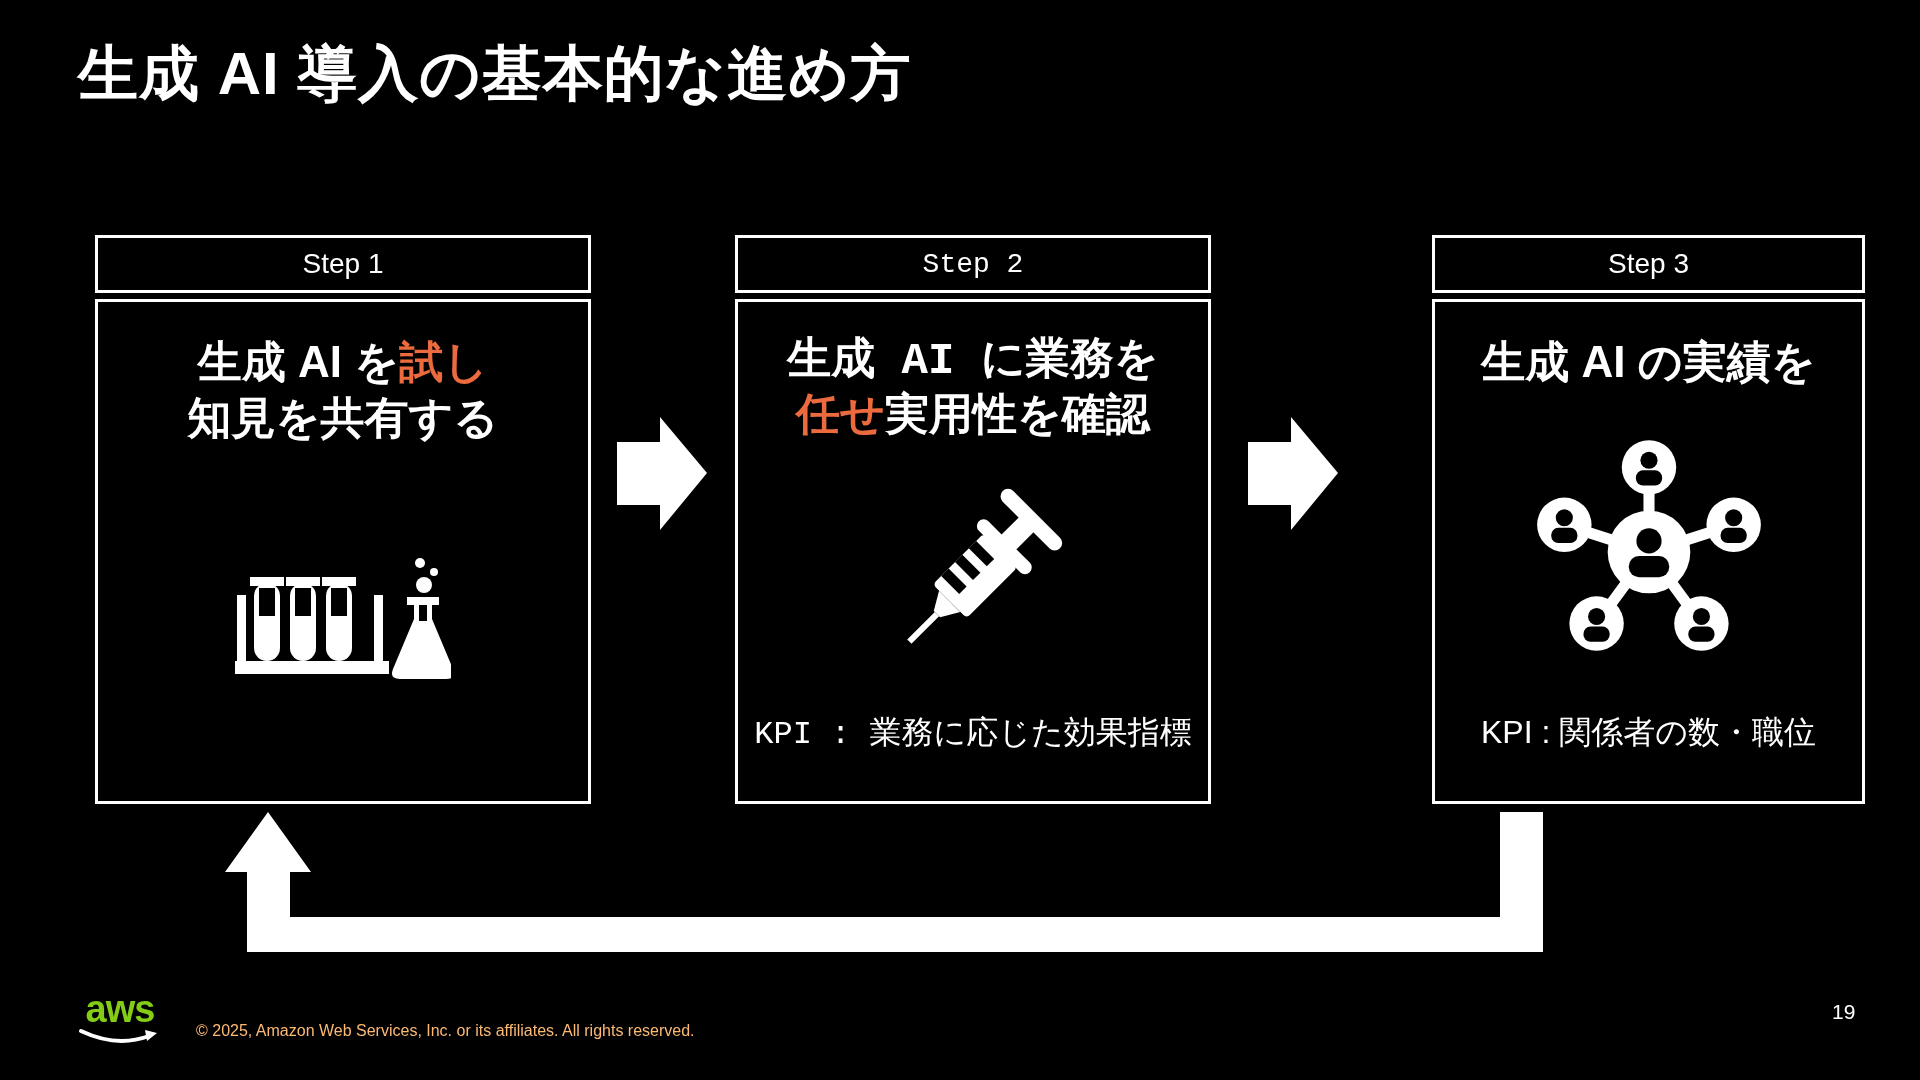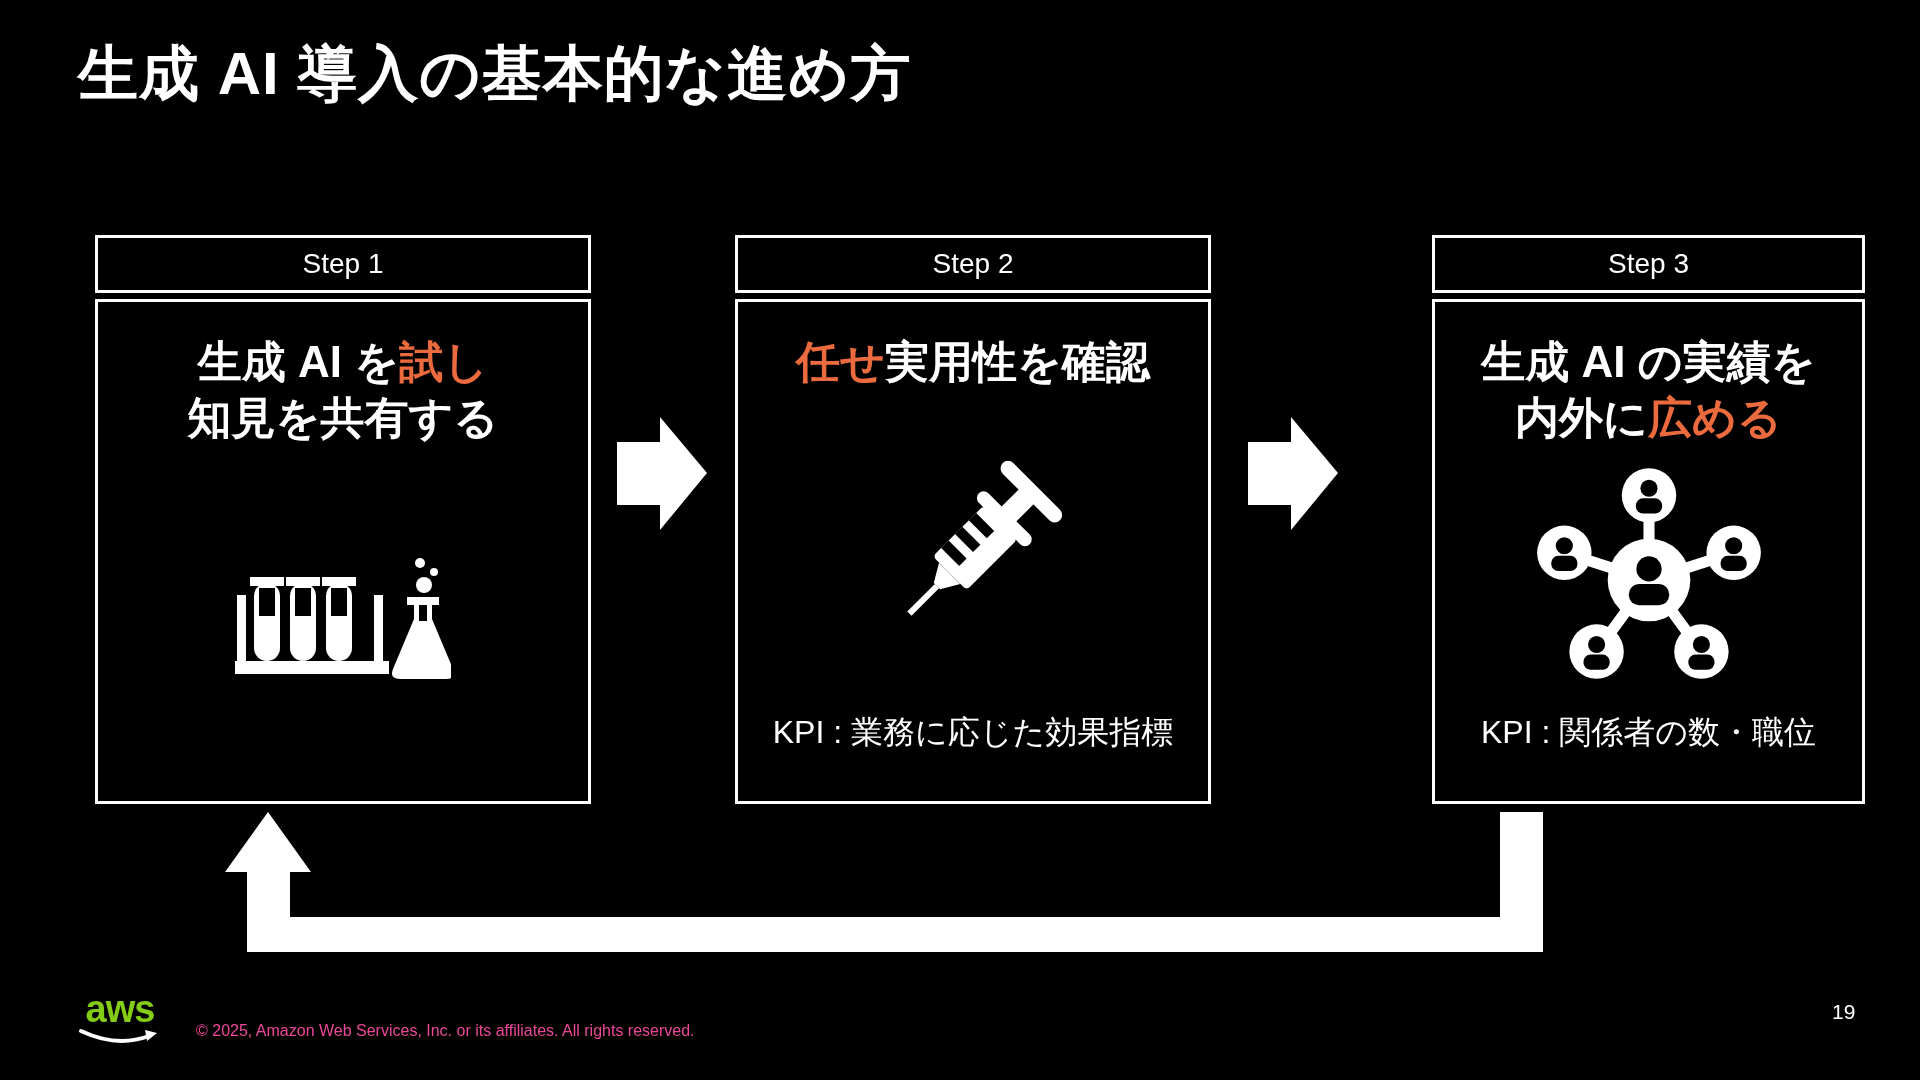--- a/index.html
+++ b/index.html
@@ -5,21 +5,21 @@
   * { margin:0; padding:0; box-sizing:border-box; }
   html,body { width:1920px; height:1080px; background:#000; overflow:hidden;
               font-family:"Liberation Sans", sans-serif; }
   .stage { position:relative; width:1732px; height:1080px; background:#000; }
 
   .slide-title { position:absolute; left:78px; top:34px; color:#fff;
                  font-size:60px; font-weight:900; letter-spacing:1px; }
 
   .step { position:absolute; top:235px; }
   #step1 { left:95px;  width:496px; }
-  #step2 { left:735px; width:476px; }
+  #step2 { left:735px; width:476px;font-family:Liberation Mono, monospace; }
   #step3 { left:1388px; width:477px;padding-left:44px; }
 
   .step-header { height:58px; border:3px solid #fff; display:flex;
                  align-items:center; justify-content:center;
                  color:#fff; font-size:28px; font-weight:400; }
   .step-body { margin-top:6px; height:505px; border:3px solid #fff;
                display:flex; flex-direction:column; align-items:center; }
 
   .box-title { margin-top:32px; text-align:center; color:#fff;
                font-size:44px; font-weight:800; line-height:1.27; }
@@ -30,21 +30,21 @@
   .kpi { margin-bottom:46px; color:#fff; font-size:32px; font-weight:400; white-space:nowrap; }
 
   .flow-arrow { position:absolute; top:417px; width:91px; height:113px; }
   #arrow1 { left:617px; }
   #arrow2 { left:1248px; }
 
   #loop-arrow { position:absolute; left:225px; top:810px; width:1320px; height:145px; }
 
   .footer-logo { position:absolute; left:75px; top:990px; width:90px; text-align:center; }
   .aws-text { color:#84cc16; font-size:38px; font-weight:700; letter-spacing:-1px; line-height:1; display:block; }
-  .copyright { position:absolute; left:196px; top:1022px; color:#ec4899; font-size:16px; }
+  .copyright { position:absolute; left:196px; top:1022px; color:#fdba74; font-size:16px; }
   .page-number { position:absolute; left:1832px; top:1000px; color:#fff; font-size:21px; }
 </style>
 </head>
 <body>
 
 <div class="stage">
 
   <div class="slide-title">生成 AI 導入の基本的な進め方</div>
 
   <div class="step" id="step1">
@@ -92,20 +92,21 @@
       </div>
     </div>
   </div>
 
   <div class="step" id="step2">
     <div class="step-header">
       <span>Step 2</span>
     </div>
     <div class="step-body">
       <div class="box-title">
+        <div><span>生成 AI に業務を</span></div>
         <div><span class="accent">任せ</span><span>実用性を確認</span></div>
       </div>
       <div class="icon-zone">
         <svg width="180" height="180" viewBox="0 0 120 120">
           <g transform="rotate(45 60 60)">
             <g fill="#fff">
               <rect x="33" y="0" width="54" height="10" rx="5"></rect>
               <rect x="53" y="9" width="14" height="18"></rect>
               <rect x="36" y="26" width="48" height="9" rx="4.5"></rect>
               <rect x="44" y="34" width="32" height="48" rx="3"></rect>
@@ -124,21 +125,20 @@
     </div>
   </div>
 
   <div class="step" id="step3">
     <div class="step-header">
       <span>Step 3</span>
     </div>
     <div class="step-body">
       <div class="box-title">
         <div><span>生成 AI の実績を</span></div>
-        <div><span>内外に</span><span class="accent">広める</span></div>
       </div>
       <div class="icon-zone">
         <svg width="252" height="222" viewBox="0 0 250 220">
           <g stroke="#fff" stroke-width="11">
             <line x1="125" y1="112" x2="125" y2="28"></line>
             <line x1="125" y1="112" x2="41" y2="85"></line>
             <line x1="125" y1="112" x2="209" y2="85"></line>
             <line x1="125" y1="112" x2="73" y2="183"></line>
             <line x1="125" y1="112" x2="177" y2="183"></line>
           </g>

